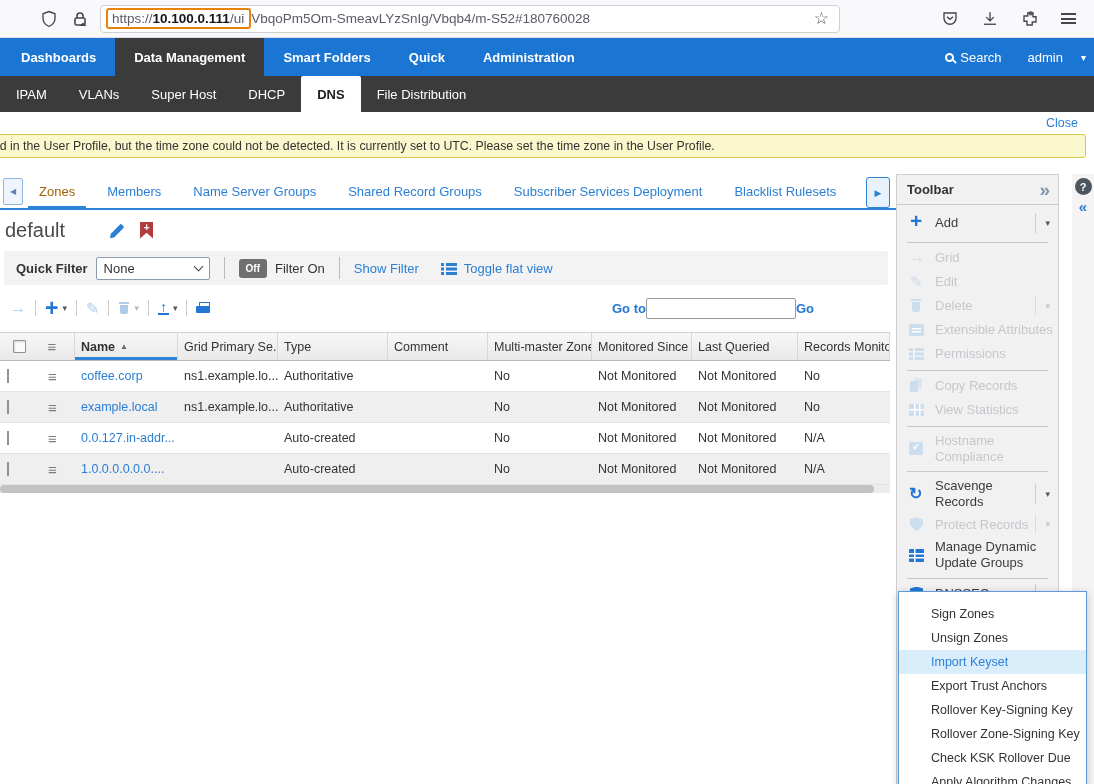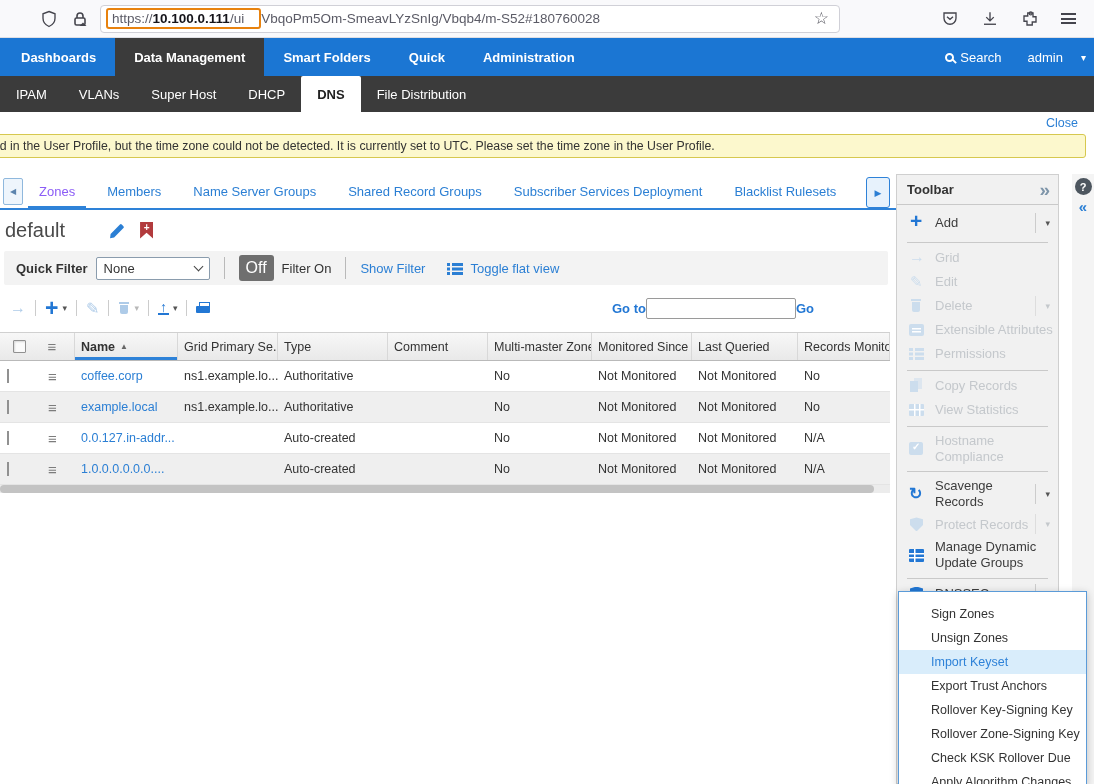--- a/index.html
+++ b/index.html
@@ -7,21 +7,21 @@
   #screen { position:relative; width:1094px; height:784px; background:#fff; overflow:hidden; }
 
   
   #browser { position:absolute; top:0; left:0; width:1094px; height:38px; background:#f9f9fb;
              border-bottom:1px solid #dfdfe4; display:flex; align-items:center; }
   .bicon { display:inline-flex; align-items:center; justify-content:center; color:#45454d; }
   .bicon.shield { margin-left:40px; }
   .bicon.lock { margin-left:14px; }
   .urlbar { margin-left:12px; width:740px; height:28px; background:#fff; border:1px solid #d0d0d7;
             border-radius:4px; display:flex; align-items:center; padding:0 10px; font-size:13.5px; color:#5b5b66; }
-  .url-hl { border:2px solid #e8820e; border-radius:3px; padding:1px 15px 1px 4px; margin-left:-5px; white-space:nowrap; }
+  .url-hl { border:2px solid #e8820e; border-radius:3px; padding:1px 5px 1px 4px; margin-left:-5px; white-space:nowrap; }
   .url-hl b { color:#15141a; }
   .url-rest { white-space:nowrap; overflow:hidden; }
   .star { margin-left:auto; font-size:17px; color:#55555e; cursor:pointer; }
   .bicons-right { margin-left:auto; display:flex; align-items:center; gap:22px; margin-right:18px; }
   .burger { display:inline-block; width:15px; height:11px;
             border-top:2px solid #45454d; border-bottom:2px solid #45454d; position:relative; cursor:pointer; }
   .burger::after { content:""; position:absolute; left:0; top:2.5px; width:15px; height:2px; background:#45454d; }
 
   
   #mainnav { position:absolute; top:38px; left:0; width:1094px; height:38px; background:#1b76d3;
@@ -54,42 +54,42 @@
   .tabstrip { position:absolute; top:62px; left:0; width:896px; height:36px; border-bottom:2px solid #2e82d8;
               display:flex; align-items:center; background:#fff; }
   .tab-scroll { width:20px; height:27px; border:1px solid #8fb8dd; background:#eef5fc; color:#5c84ae;
                 font-size:8px; display:flex; align-items:center; justify-content:center; border-radius:2px;
                 margin-left:3px; cursor:pointer; padding:0; }
   .tab-scroll.right { position:absolute; right:6px; top:3px; width:24px; height:31px; border:1px solid #2e82d8;
                       color:#2b7fd4; background:#e7f2fc; border-radius:3px; z-index:3; font-size:9px; }
   .tabs { display:flex; height:100%; overflow:hidden; flex:1; margin-right:30px; }
   .tab { display:flex; align-items:center; padding:0 16px; font-size:13px; color:#2b7fd4;
          white-space:nowrap; position:relative; cursor:pointer; }
-  .tab.active { color:#8b5cf6; }
+  .tab.active { color:#a16207; }
   .tab.active::after { content:""; position:absolute; left:5px; right:5px; bottom:-2px; height:4px; background:#2e82d8; }
 
   
   .content { position:absolute; top:98px; left:0; width:896px; height:574px; }
   .title-row { display:flex; align-items:center; height:34px; padding-left:5px; margin-top:3px; }
   .title-row h1 { font-size:20px; color:#4a4a4a; font-weight:normal; }
   .edit-pencil { margin-left:44px; cursor:pointer; display:inline-flex; }
   .bookmark { margin-left:14px; width:13px; height:17px; background:#b23b3d;
               clip-path:polygon(0 0,100% 0,100% 100%,50% 66%,0 100%);
               display:flex; justify-content:center; cursor:pointer; }
   .bookmark span { color:#fff; font-size:10px; font-weight:bold; line-height:11px; }
 
   .filterbar { margin:4px 8px 0 4px; height:34px; background:#f3f3f3; border-radius:2px;
                display:flex; align-items:center; padding:0 12px; font-size:13px; color:#333; }
   .filterbar label { font-weight:bold; margin-right:8px; }
   .select { width:114px; height:23px; background:#fff; border:1px solid #8a9cad; border-radius:2px;
             display:flex; align-items:center; justify-content:space-between; padding:0 7px; cursor:pointer; }
   .sel-caret { width:7px; height:7px; border-right:1.6px solid #444; border-bottom:1.6px solid #444;
                transform:rotate(45deg); margin-top:-4px; }
   .vdiv { width:1px; height:22px; background:#b9b9b9; margin:0 14px; }
-  .off-badge { background:#6f6f6f; color:#fff; font-size:16px; font-weight:normal; padding:4px 7px;
+  .off-badge { background:#6f6f6f; color:#fff; font-size:10px; font-weight:bold; padding:4px 7px;
                border-radius:3px; cursor:pointer; }
   .flabel { margin-left:8px; }
   .blue-link { color:#2b7fd4; cursor:pointer; text-decoration:none; }
   .flat-icon { width:16px; height:12px; position:relative; margin:0 7px 0 22px; display:inline-block; }
   .flat-icon::before { content:""; position:absolute; left:0; top:1px; width:3px; height:2.5px; background:#2b7fd4;
                        box-shadow:0 4.5px 0 #2b7fd4, 0 9px 0 #2b7fd4; }
   .flat-icon::after { content:""; position:absolute; left:5px; top:1px; width:11px; height:2.5px; background:#2b7fd4;
                       box-shadow:0 4.5px 0 #2b7fd4, 0 9px 0 #2b7fd4; }
 
   

